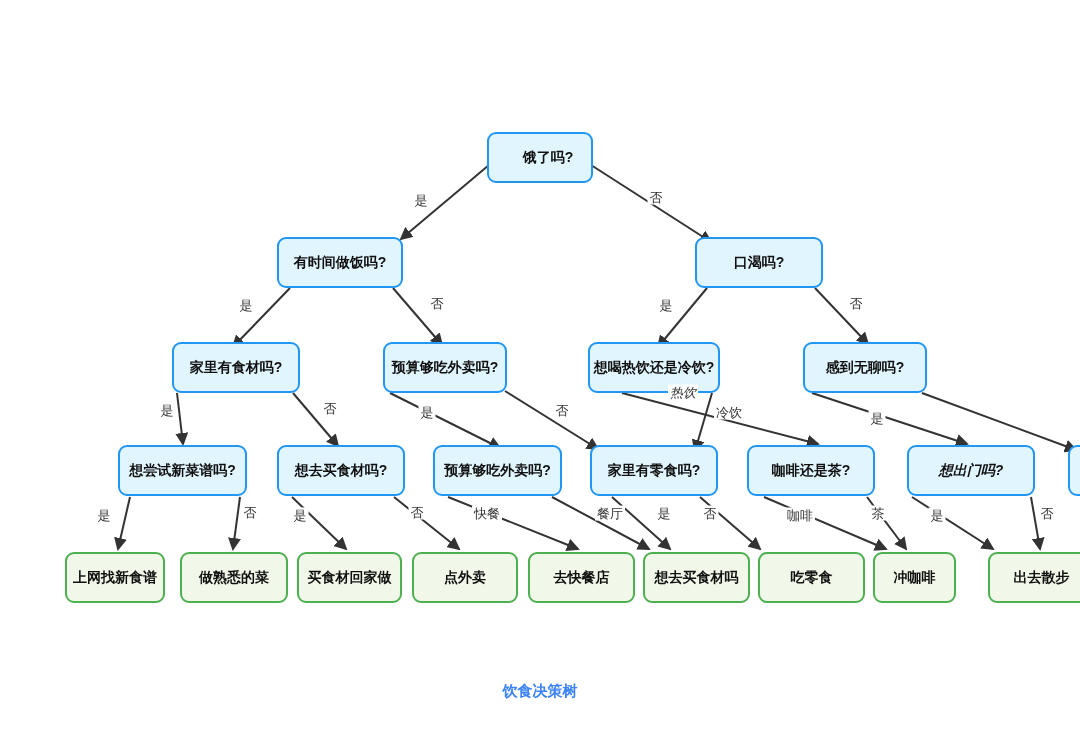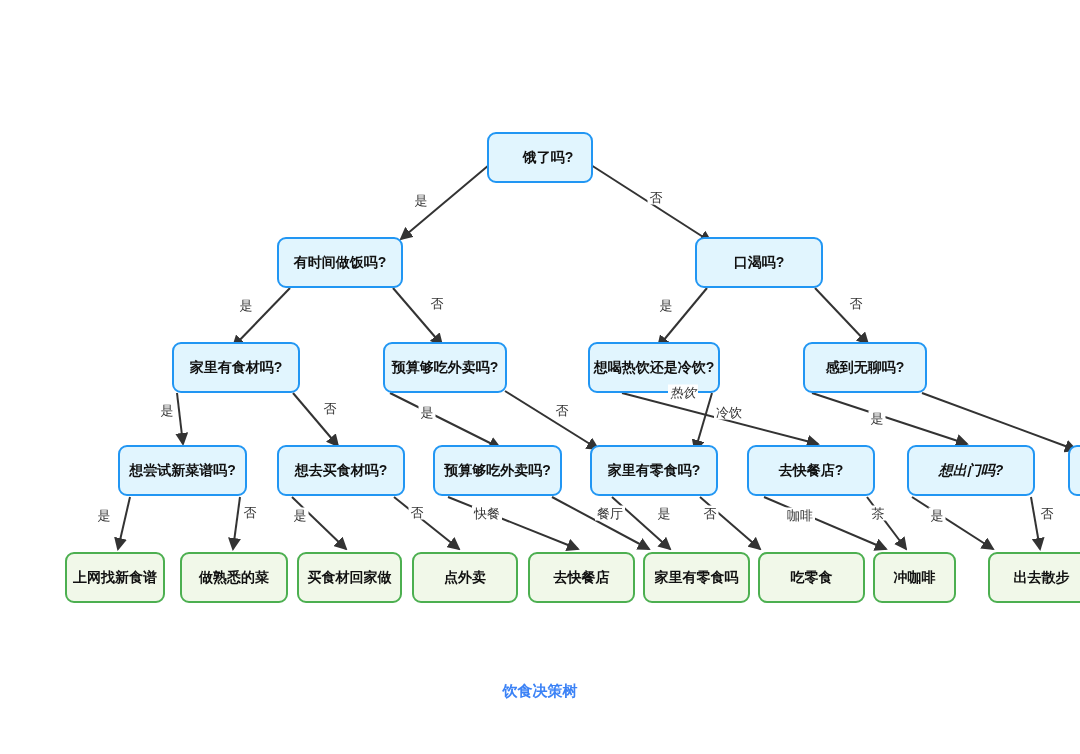--- a/index.html
+++ b/index.html
@@ -94,21 +94,21 @@
       <div class="node decision" style="left: 277px; top: 445px; width: 128px; height: 51px;">
         <span>想去买食材吗?</span>
       </div>
       <div class="node decision" style="left: 433px; top: 445px; width: 129px; height: 51px;">
         <span>预算够吃外卖吗?</span>
       </div>
       <div class="node decision" style="left: 590px; top: 445px; width: 128px; height: 51px;">
         <span>家里有零食吗?</span>
       </div>
       <div class="node decision" style="left: 747px; top: 445px; width: 128px; height: 51px;">
-        <span>去快餐店?</span>
+        <span>咖啡还是茶?</span>
       </div>
       <div class="node decision" style="left: 907px; top: 445px; width: 128px; height: 51px; font-style: italic;">
         <span>想出门吗?</span>
       </div>
       <div class="node decision" style="left: 1068px; top: 445px; width: 112px; height: 51px;">
         <span></span>
       </div>
       <div class="node leaf" style="left: 65px; top: 552px; width: 100px; height: 51px; align-items: center;">
         <span>上网找新食谱</span>
       </div>
@@ -118,21 +118,21 @@
       <div class="node leaf" style="left: 297px; top: 552px; width: 105px; height: 51px;">
         <span>买食材回家做</span>
       </div>
       <div class="node leaf" style="left: 412px; top: 552px; width: 106px; height: 51px;">
         <span>点外卖</span>
       </div>
       <div class="node leaf" style="left: 528px; top: 552px; width: 107px; height: 51px;">
         <span>去快餐店</span>
       </div>
       <div class="node leaf" style="left: 643px; top: 552px; width: 107px; height: 51px;">
-        <span>家里有零食吗</span>
+        <span>想去买食材吗</span>
       </div>
       <div class="node leaf" style="left: 758px; top: 552px; width: 107px; height: 51px;">
         <span>吃零食</span>
       </div>
       <div class="node leaf" style="left: 873px; top: 552px; width: 83px; height: 51px;">
         <span>冲咖啡</span>
       </div>
       <div class="node leaf" style="left: 988px; top: 552px; width: 107px; height: 51px;">
         <span>出去散步</span>
       </div>

